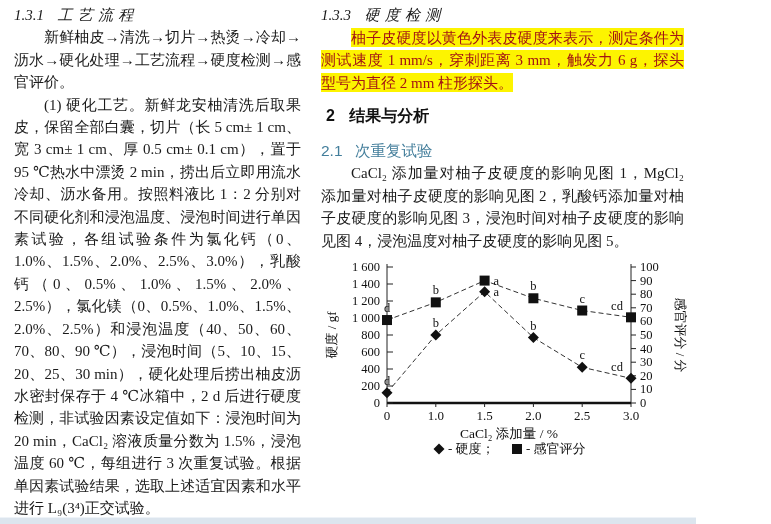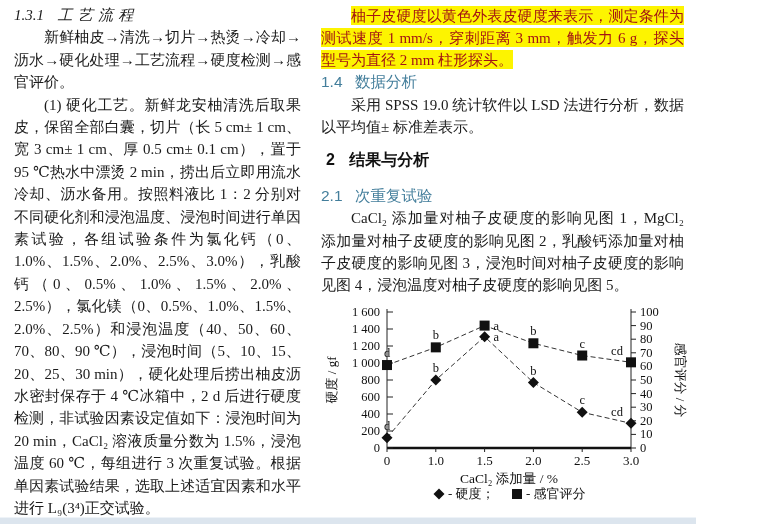--- a/index.html
+++ b/index.html
@@ -31,23 +31,22 @@
   <div class="cols">
 
     <div class="col">
       <h4 class="kaiti"><span>1.3.1</span><span class="ht">工艺流程</span></h4>
       <p>新鲜柚皮→清洗→切片→热烫→冷却→沥水→硬化处理→工艺流程→硬度检测→感官评价。</p>
       <p>(1) 硬化工艺。新鲜龙安柚清洗后取果皮，保留全部白囊，切片（长 5 cm± 1 cm、宽 3 cm± 1 cm、厚 0.5 cm± 0.1 cm），置于 95 ℃热水中漂烫 2 min，捞出后立即用流水冷却、沥水备用。按照料液比 1：2 分别对不同硬化剂和浸泡温度、浸泡时间进行单因素试验，各组试验条件为氯化钙（0、1.0%、1.5%、2.0%、2.5%、3.0%），乳酸钙（0、0.5%、1.0%、1.5%、2.0%、2.5%），氯化镁（0、0.5%、1.0%、1.5%、2.0%、2.5%）和浸泡温度（40、50、60、70、80、90 ℃），浸泡时间（5、10、15、20、25、30 min），硬化处理后捞出柚皮沥水密封保存于 4 ℃冰箱中，2 d 后进行硬度检测，非试验因素设定值如下：浸泡时间为 20 min，CaCl₂ 溶液质量分数为 1.5%，浸泡温度 60 ℃，每组进行 3 次重复试验。根据单因素试验结果，选取上述适宜因素和水平进行 L₉(3⁴)正交试验。</p>
       <p>(2) 感官评定。将硬化处理好的柚皮进行调味，参考川式凉拌菜调味方法，以姜蒜汁、食盐、鸡精</p>
     </div>
 
     <div class="col">
+      <h4 class="kaiti"><span>1.3.3</span><span class="ht">硬度检测</span></h4>
       <p><mark class="hl">柚子皮硬度以黄色外表皮硬度来表示，测定条件为测试速度 1 mm/s，穿刺距离 3 mm，触发力 6 g，探头型号为直径 2 mm 柱形探头。</mark></p>
-      <h3 class="blue-h"><span>1.4</span><span class="ht">数据分析</span></h3>
-      <p>采用 SPSS 19.0 统计软件以 LSD 法进行分析，数据以平均值± 标准差表示。</p>
       <h2 class="h2"><span>2</span><span class="ht">结果与分析</span></h2>
       <h3 class="blue-h"><span>2.1</span><span class="ht">次重复试验</span></h3>
       <p>CaCl₂ 添加量对柚子皮硬度的影响见图 1，MgCl₂ 添加量对柚子皮硬度的影响见图 2，乳酸钙添加量对柚子皮硬度的影响见图 3，浸泡时间对柚子皮硬度的影响见图 4，浸泡温度对柚子皮硬度的影响见图 5。</p>
       <div class="chart-wrap">
         <svg id="chart-svg" width="368" height="202" viewBox="0 0 368 202">
             <line x1="66" y1="7" x2="66" y2="146" stroke="#222" stroke-width="1"></line>
             <line x1="310" y1="7" x2="310" y2="146" stroke="#222" stroke-width="1"></line>
             <line x1="66" y1="146" x2="310" y2="146" stroke="#111" stroke-width="2.4"></line>
             <line x1="66" y1="146" x2="72" y2="146" stroke="#222" stroke-width="1"></line>
             <text x="59" y="150" text-anchor="end" font-size="12.5">0</text>

